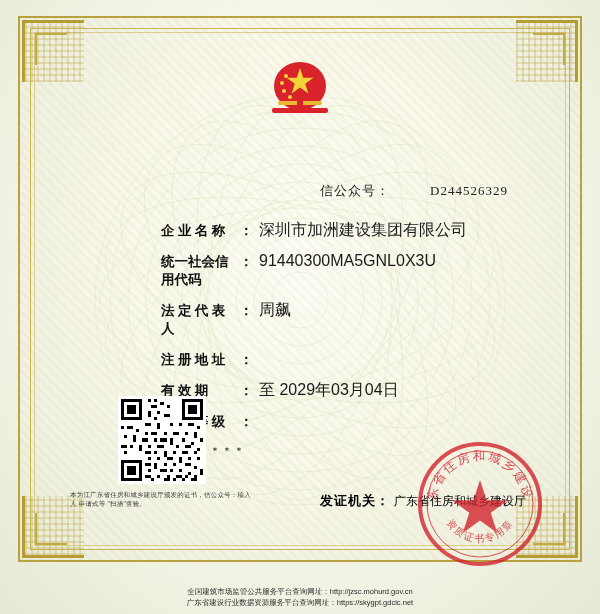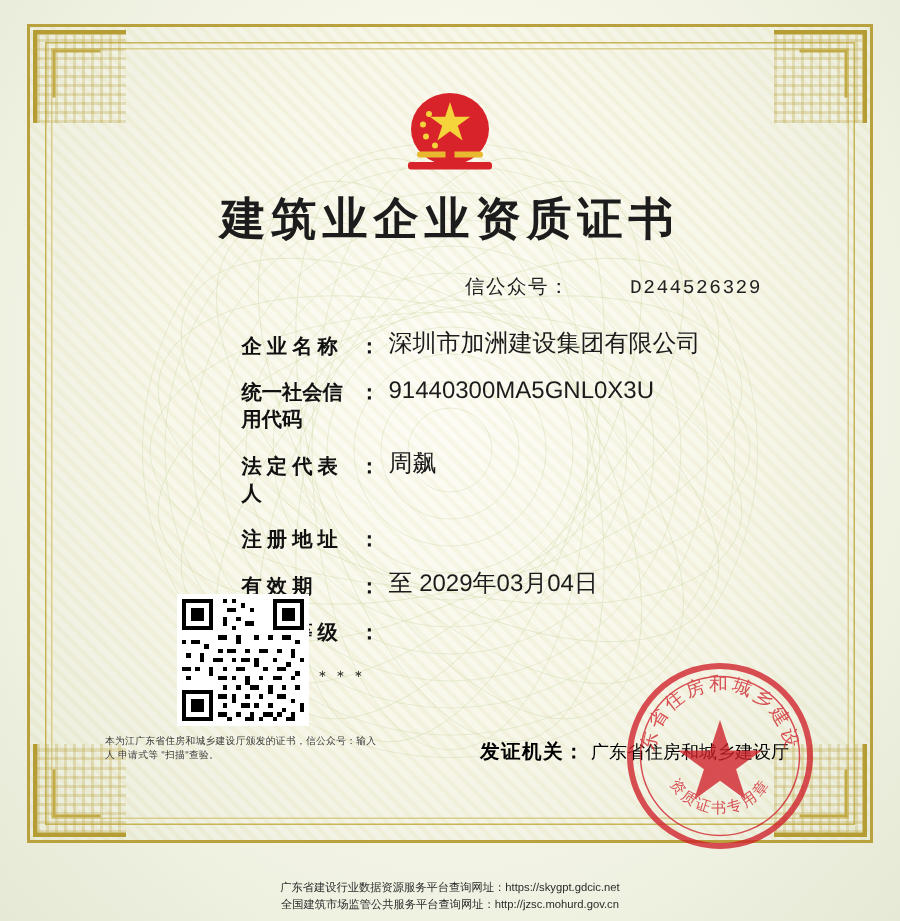--- a/index.html
+++ b/index.html
@@ -60,21 +60,21 @@
   
   .title {
     position:absolute; top:126px; left:0; right:0; text-align:center;
     font-family:"Liberation Serif", serif;
     font-weight:bold; font-size:30px; letter-spacing:4px; color:#1c1c1c;
   }
   .cert-no {
     position:absolute; top:182px; right:92px;
     font-size:13px; color:#222; letter-spacing:1px;
   }
-  .cert-no .val { font-family:Liberation Mono, monospace;padding-left:40px; }
+  .cert-no .val { font-family:Liberation Serif, serif;padding-left:40px; }
 
   
   .fields { position:absolute; left:132px; top:222px; width:346px; }
   .row { display:flex; align-items:flex-start; margin-bottom:13px;margin-left:29px; }
   .row .lbl {
     width:92px; flex:0 0 92px;
     font-size:13.5px; font-weight:bold; color:#111;
     display:flex; justify-content:space-between;
     font-family:"Liberation Serif", serif;
   }
@@ -160,21 +160,20 @@
     <path d="M36 12 l3.2 9.8 10.3 0 -8.3 6 3.2 9.8 -8.4-6.1 -8.4 6.1 3.2-9.8 -8.3-6 10.3 0z" fill="#f5d33a"></path>
     <circle cx="22" cy="20" r="2" fill="#f5d33a"></circle>
     <circle cx="18" cy="27" r="2" fill="#f5d33a"></circle>
     <circle cx="20" cy="35" r="2" fill="#f5d33a"></circle>
     <circle cx="26" cy="41" r="2" fill="#f5d33a"></circle>
     <rect x="8" y="52" width="56" height="5" rx="2" fill="#d8232a"></rect>
     <rect x="14" y="45" width="44" height="4" rx="2" fill="#e8b92e"></rect>
     <rect x="33" y="36" width="6" height="14" fill="#d8232a"></rect>
   </svg>
 
-  <div class="title">建筑业企业资质证书</div>
 
   <div class="cert-no">
     <span>信公众号：</span><span class="val">D244526329</span>
   </div>
 
   <div class="fields">
     <div class="row">
       <div class="lbl">
           <span>企 业 名 称</span>
           <span class="colon">：</span>
@@ -333,17 +332,17 @@
     <text font-size="12.5" fill="#d0202a" font-family="'Liberation Serif', serif" letter-spacing="2.2">
       <textPath href="#sealTop" startOffset="50%" text-anchor="middle">广东省住房和城乡建设厅</textPath>
     </text>
     <text font-size="10" fill="#d0202a" font-family="'Liberation Serif', serif" letter-spacing="1.6">
       <textPath href="#sealBot" startOffset="50%" text-anchor="middle">资质证书专用章</textPath>
     </text>
     <path d="M64 40 l6.6 20.3 21.4 0 -17.3 12.5 6.6 20.3 -17.3-12.6 -17.3 12.6 6.6-20.3 -17.3-12.5 21.4 0z" fill="#d0202a"></path>
   </svg>
 
   <div class="footer">
+    <div>全国建筑市场监管公共服务平台查询网址：http://jzsc.mohurd.gov.cn</div>
     <div>广东省建设行业数据资源服务平台查询网址：https://skygpt.gdcic.net</div>
-    <div>全国建筑市场监管公共服务平台查询网址：http://jzsc.mohurd.gov.cn</div>
   </div>
 
 </div>
 
 </body></html>

